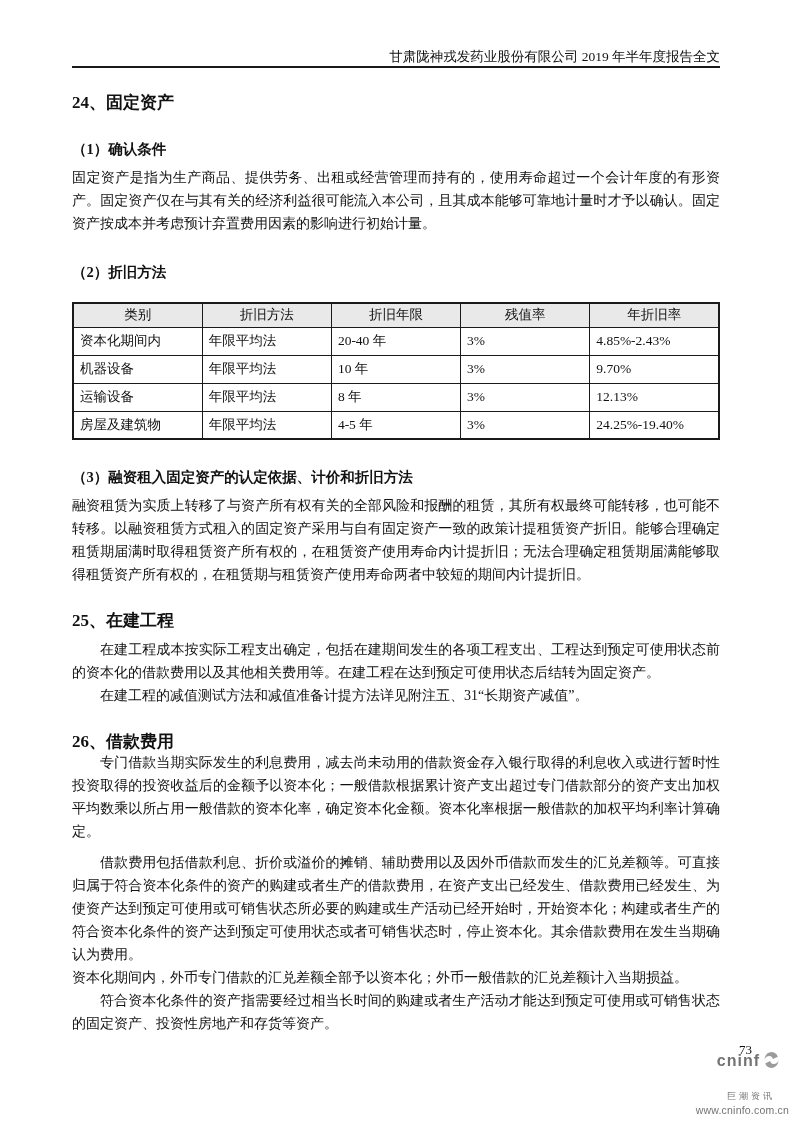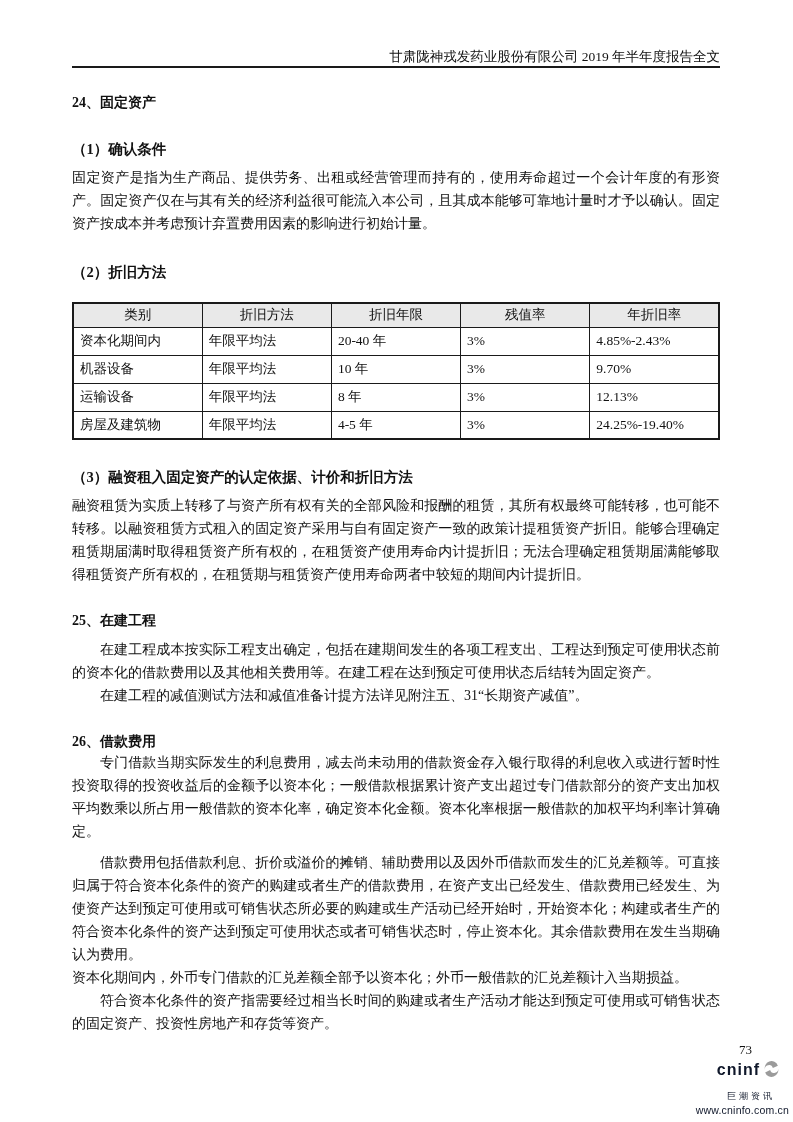--- a/index.html
+++ b/index.html
@@ -17,21 +17,21 @@
 
   .doc-header {
     text-align: right;
     font-size: 13.5px;
     line-height: 18px;
     border-bottom: 2px solid #1a1a1a;
   }
 
   .sec-heading {
     font-weight: bold;
-    font-size: 14px;
+    font-size: 17px;
     line-height: 18px;
     margin-top: 26px;
   }
   .sub-heading {
     font-weight: bold;
     font-size: 14.5px;
     line-height: 18px;
     margin-top: 28px;
   }
   p.body {
@@ -70,41 +70,41 @@
   .page-number {
     position: absolute;
     top: 1042px;
     right: 41px;
     font-size: 13px;
   }
   .cninfo-logo {
     position: absolute;
     right: 4px;
     bottom: 7px;
-    color: #0f172a;
+    color: #737373;
     text-align: right;
     line-height: 1;
     font-family: "Liberation Sans", "DejaVu Sans", sans-serif;
   }
   .cninfo-row1 {
     display: flex;
     align-items: center;
     justify-content: flex-end;
     padding-right: 8px;
   }
   .cninfo-brand {
     font-weight: bold;
     font-size: 16px;
     letter-spacing: 1px;
   }
   .cninfo-swirl { margin-left: 2px; }
   .cninfo-name {
     font-size: 9px;
     letter-spacing: 3px;
-    margin-top: 11px;
+    margin-top: 20px;
     padding-right: 14px;
   }
   .cninfo-url {
     font-size: 10.5px;
     margin-top: 4px;
     letter-spacing: 0.2px;
   }
 </style>
 </head>
 <body>

